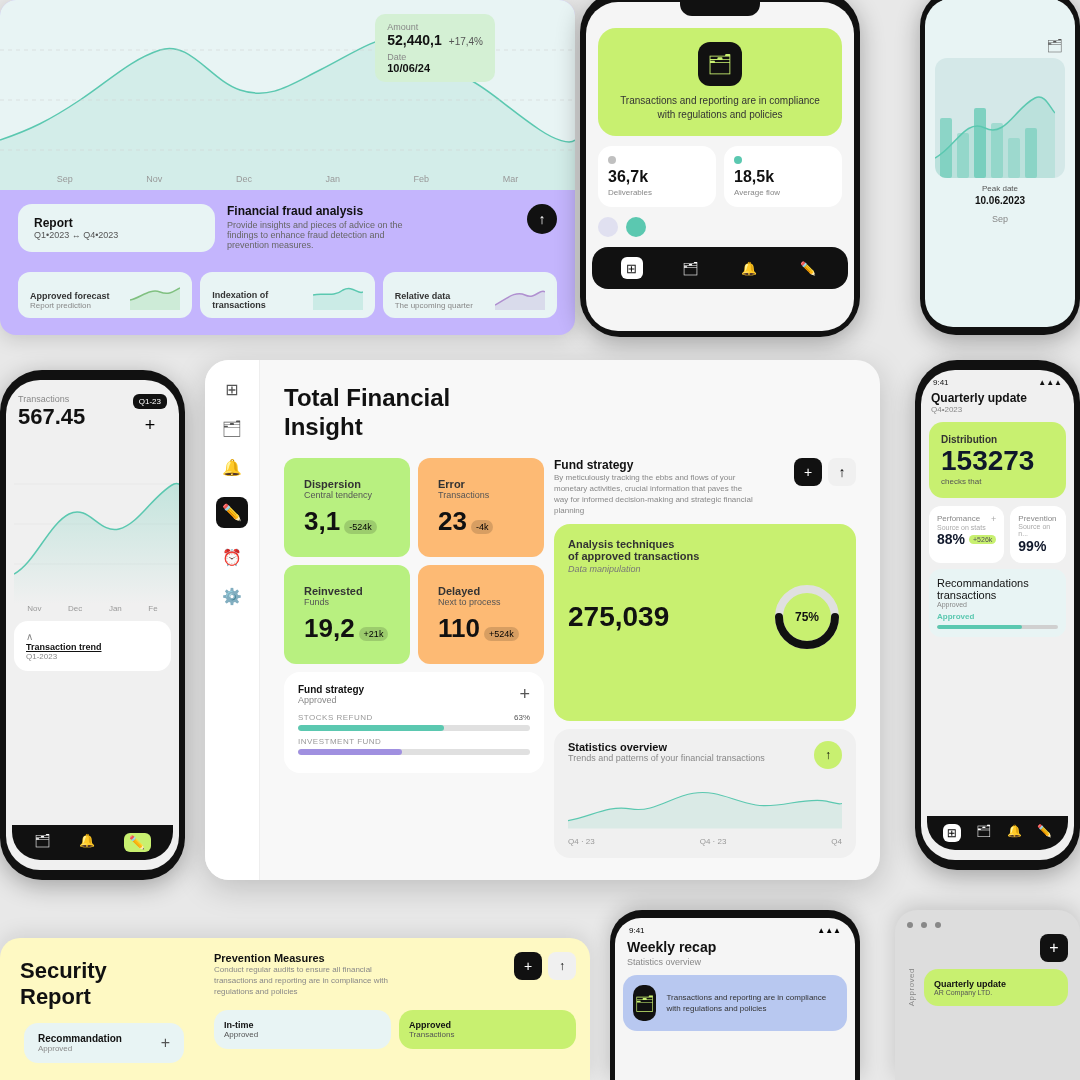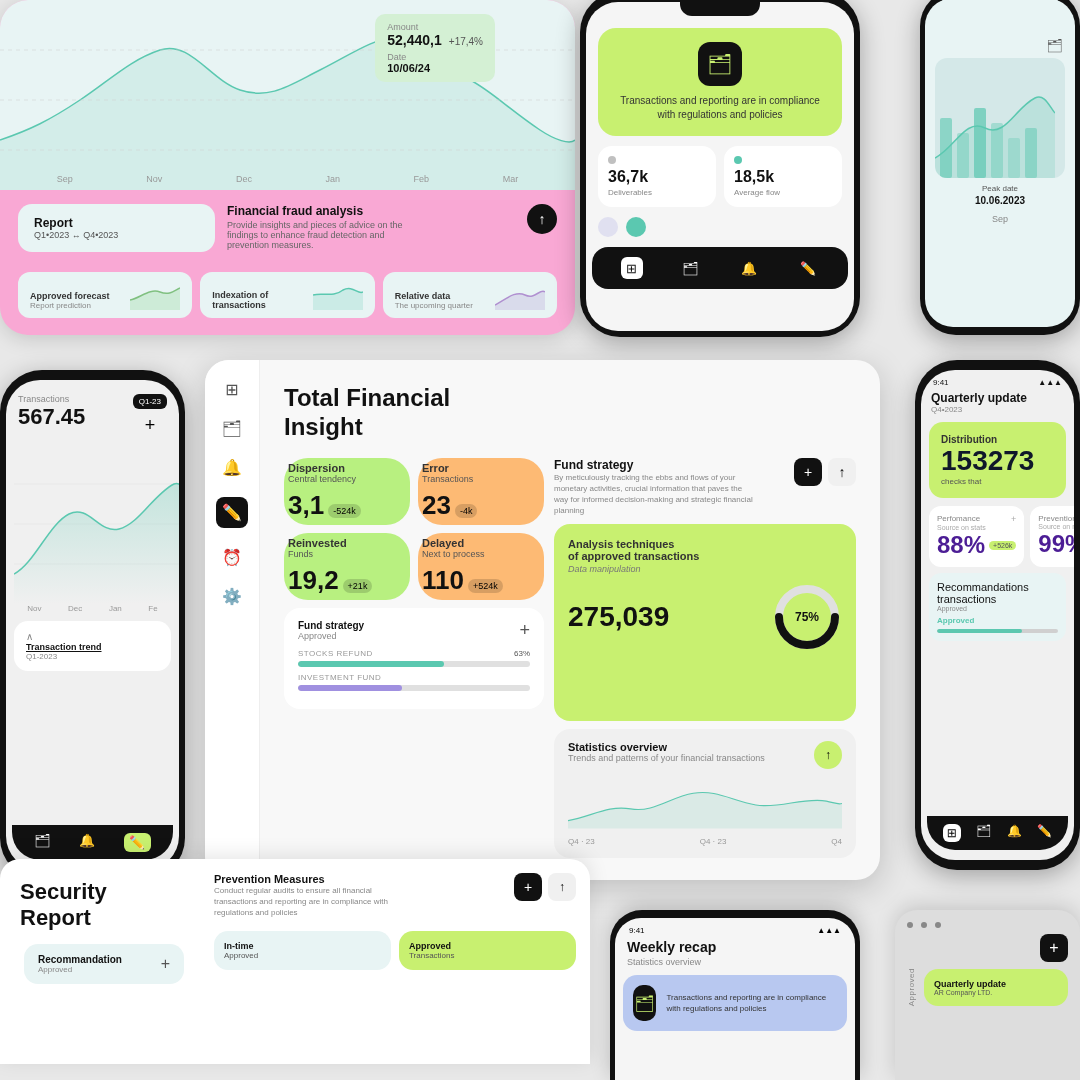--- a/index.html
+++ b/index.html
@@ -11,22 +11,22 @@
       overflow: hidden;
       position: relative;
     }
 
     
     .tablet-top-left {
       position: absolute;
       left: 0; top: 0;
       width: 575px;
       height: 335px;
-      background: #f9a8d4;
-      border-radius: 28px;
+      background: #c4b5fd;
+      border-radius: 16px;
       overflow: hidden;
       box-shadow: 0 4px 20px rgba(0,0,0,0.15);
     }
 
     .chart-area-top {
       background: #e8f4f4;
       height: 190px;
       position: relative;
       overflow: hidden;
     }
@@ -340,22 +340,22 @@
 
     .tablet-c-main {
       flex: 1;
       padding: 24px 24px 16px 24px;
       overflow: hidden;
     }
 
     .tc-title { font-size: 24px; font-weight: 800; color: #111; line-height: 1.2; margin-bottom: 16px; }
 
     .metric-card {
-      border-radius: 24px;
-      padding: 4px;
+      border-radius: 12px;
+      padding: 20px;
       display: flex;
       flex-direction: column;
       justify-content: space-between;
     }
     .metric-card.green { background: #b8f080; }
     .metric-card.light-green { background: #fdba74; }
 
     .metric-card .mc-label { font-size: 11px; font-weight: 700; color: #333; }
     .metric-card .mc-sub { font-size: 9px; color: #555; }
     .metric-card .mc-val { font-size: 26px; font-weight: 800; color: #111; margin-top: 6px; }
@@ -496,21 +496,21 @@
       margin: 0 8px 6px;
     }
     .mr-stat-box {
       flex: 1;
       background: #fff;
       border-radius: 12px;
       padding: 8px;
     }
     .mr-stat-label { font-size: 8px; color: #888; }
     .mr-stat-source { font-size: 7px; color: #aaa; }
-    .mr-stat-val { font-size: 24px; font-weight: 700; color: #4c1d95; }
+    .mr-stat-val { font-size: 14px; font-weight: 700; color: #0f172a; }
     .mr-stat-badge {
       background: #c8f070;
       border-radius: 6px;
       padding: 1px 4px;
       font-size: 7px;
       color: #555;
     }
 
     .mr-recomm-card {
       background: #e8f4f4;
@@ -520,24 +520,24 @@
     }
     .mr-recomm-title { font-size: 11px; font-weight: 400; color: #111; }
     .mr-recomm-sub { font-size: 7px; color: #888; }
     .mr-recomm-status { font-size: 8px; color: #5bc8b0; font-weight: 600; margin-top: 4px; }
     .mr-progress { height: 4px; background: #d0d0d0; border-radius: 2px; margin-top: 4px; overflow: hidden; }
     .mr-progress-fill { height: 100%; background: #5bc8b0; border-radius: 2px; }
 
     
     .bottom-left-device {
       position: absolute;
-      left: 0; bottom: 16px;
+      left: 0; bottom: 0;
       width: 590px;
-      height: 205px;
-      background: #ffffff;
+      height: 142px;
+      background: #fef9c3;
       border-radius: 20px 20px 0 0;
       overflow: hidden;
       box-shadow: 0 -4px 20px rgba(0,0,0,0.1);
     }
     .bl-content {
       display: flex;
       height: 100%;
     }
     .bl-left-section {
       width: 200px;

